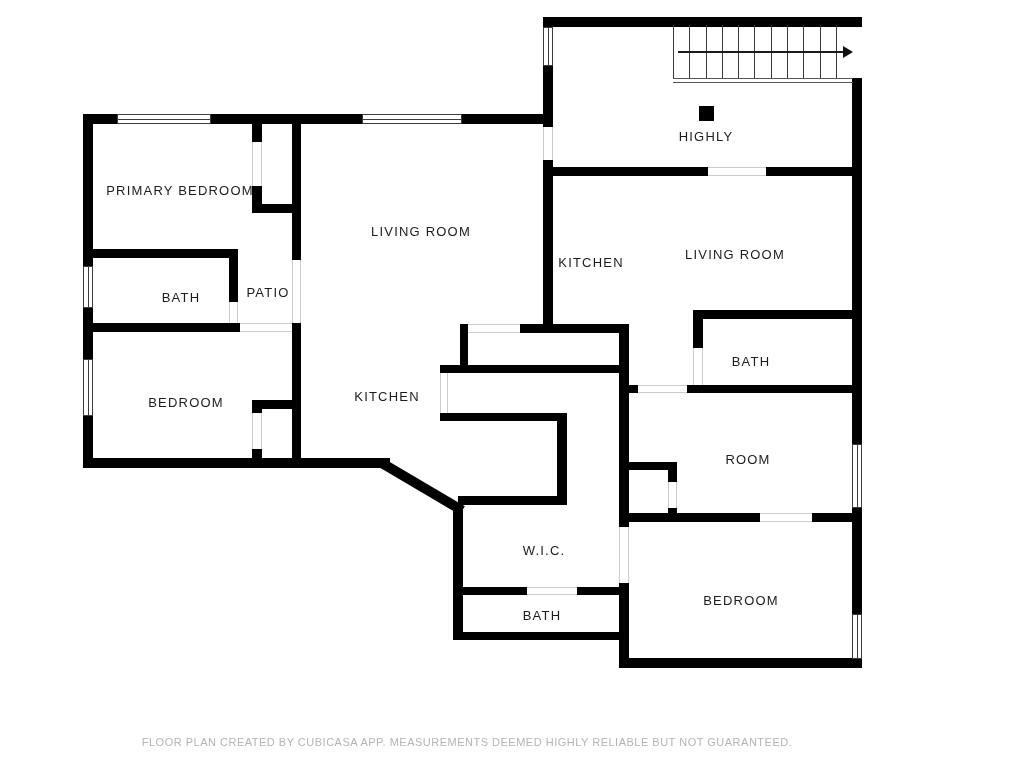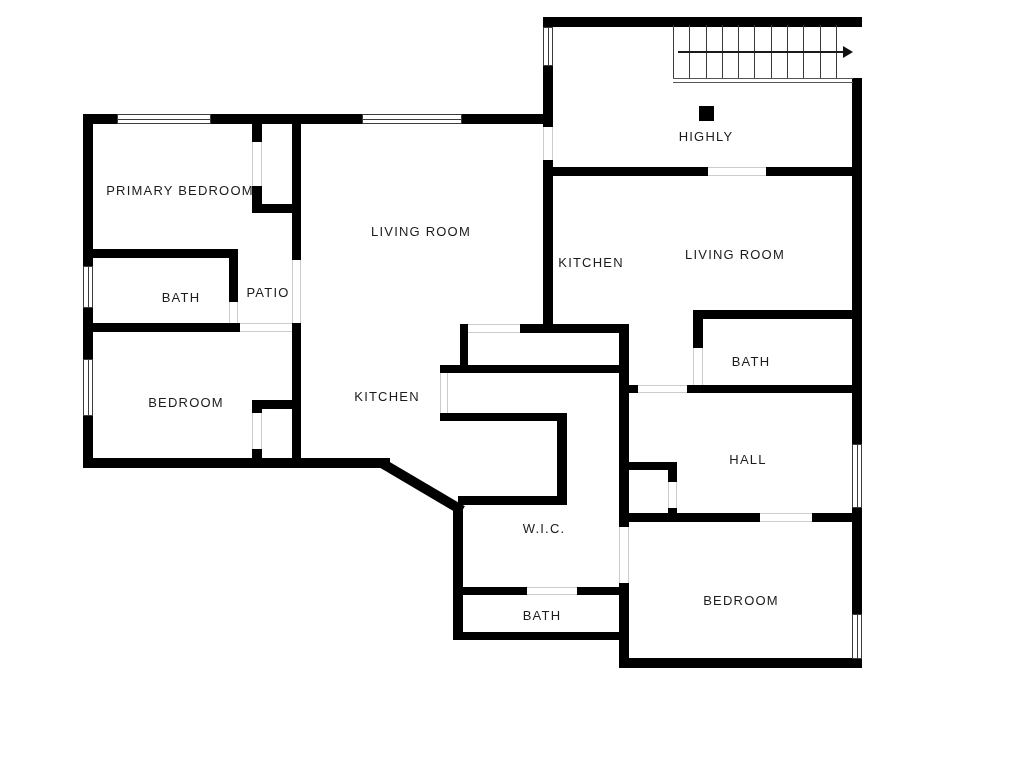--- a/index.html
+++ b/index.html
@@ -115,19 +115,20 @@
   <span class="room-label" style="left:180px;top:190px">PRIMARY BEDROOM</span>
   <span class="room-label" style="left:421px;top:231px">LIVING ROOM</span>
   <span class="room-label" style="left:181px;top:297px">BATH</span>
   <span class="room-label" style="left:268px;top:292px">PATIO</span>
   <span class="room-label" style="left:186px;top:402px">BEDROOM</span>
   <span class="room-label" style="left:387px;top:396px">KITCHEN</span>
   <span class="room-label" style="left:706px;top:136px">HIGHLY</span>
   <span class="room-label" style="left:591px;top:262px">KITCHEN</span>
   <span class="room-label" style="left:735px;top:254px">LIVING ROOM</span>
   <span class="room-label" style="left:751px;top:361px">BATH</span>
-  <span class="room-label" style="left:748px;top:459px">HALL</span>
+  <span class="room-label" style="left:748px;top:459px">ROOM</span>
   <span class="room-label" style="left:741px;top:600px">BEDROOM</span>
-  <span class="room-label" style="left:544px;top:528px">W.I.C.</span>
+  <span class="room-label" style="left:544px;top:550px">W.I.C.</span>
   <span class="room-label" style="left:542px;top:615px">BATH</span>
 
+  <span class="footer-note">FLOOR PLAN CREATED BY CUBICASA APP. MEASUREMENTS DEEMED HIGHLY RELIABLE BUT NOT GUARANTEED.</span>
 
 </div>
 
 </body></html>

